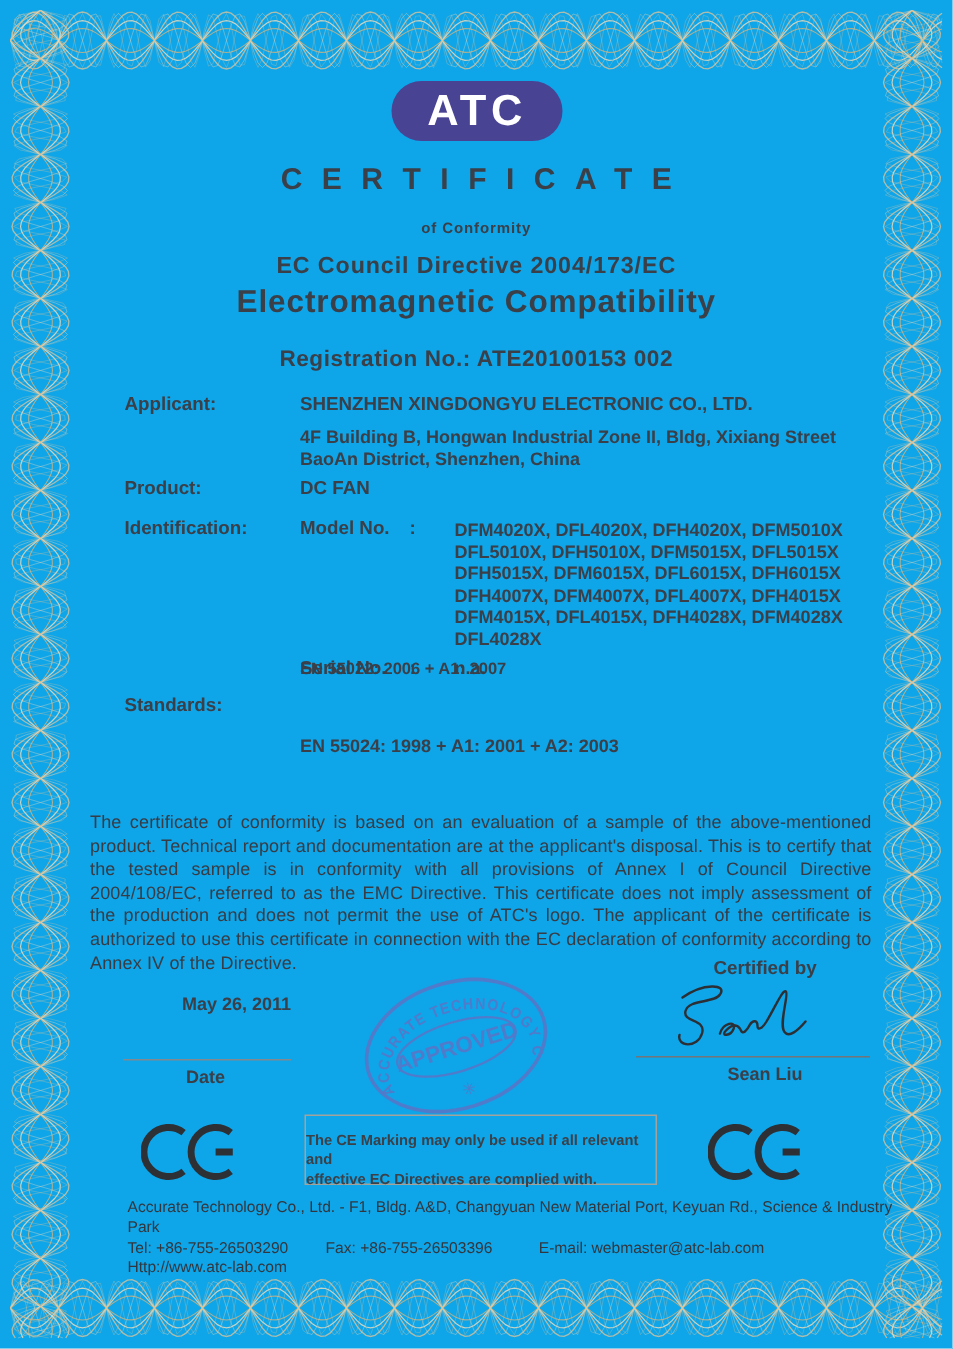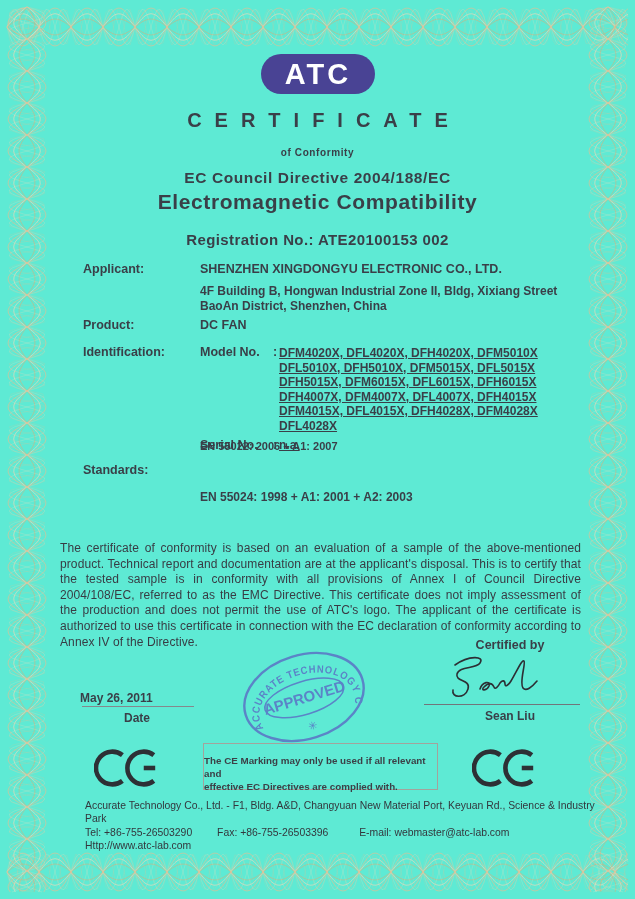--- a/index.html
+++ b/index.html
@@ -1,18 +1,18 @@
 <!DOCTYPE html>
 <html style="--logo-bg: #494394; --stamp: #5b76c6; --ink: #3a3f48;"><head>
 <meta charset="utf-8">
 <style>
   html,body{margin:0;padding:0;background:#e9e9e9;}
   .page{
     position:relative; width:635px; height:899px; margin:0 auto;
-    background:#5eead4; overflow:hidden;
+    background:#0ea5e9; overflow:hidden;
     font-family:"Liberation Sans","DejaVu Sans",sans-serif;
     color:var(--ink,#3a3f48);
   }
   #border-svg{position:absolute; inset:0; width:635px; height:899px; pointer-events:none;}
   .abs{position:absolute;}
   .ctr{left:0; width:100%; text-align:center;}
 
   .logo-pill{
     top:54px; left:261px; width:114px; height:40px; border-radius:21px;
     background:var(--logo-bg,#494394); color:#fff; font-weight:bold;
@@ -21,35 +21,35 @@
   .cert-title{top:109px; font-size:20px; font-weight:bold; letter-spacing:13px; text-indent:13px; color:var(--ink);}
   .sub1{top:147px; font-size:10px; font-weight:bold; letter-spacing:.6px;}
   .sub2{top:169px; font-size:15.5px; font-weight:bold; letter-spacing:.6px;}
   .sub3{top:190px; font-size:21px; font-weight:bold; letter-spacing:.6px;}
   .reg{top:231px; font-size:15px; font-weight:bold; letter-spacing:.4px;}
 
   .lbl{font-size:12.5px; font-weight:bold;}
   .val{font-size:12.5px; font-weight:bold;}
   .lab-col{left:83px;}
   .val-col{left:200px;}
-  .mono-col{left:279px;text-decoration:underline;}
+  .mono-col{left:303px;}
   .colon-col{left:273px;}
   .model-lines div{height:14.5px; font-size:12px; font-weight:bold; white-space:nowrap;}
 
   .body-par{
     left:60px; top:541px; width:521px;
     font-size:12px; line-height:15.6px; text-align:justify; color:#383c44; letter-spacing:.1px;
   }
 
   .certified{left:440px; top:638px; width:140px; text-align:center; font-size:12.5px; font-weight:bold;}
   .sig-svg{left:425px; top:649px;}
   .sig-line{left:424px; top:704px; width:156px; height:1px; background:#72757a;}
   .signer{left:440px; top:709px; width:140px; text-align:center; font-size:12px; font-weight:bold;}
 
-  .date-val{left:80px; top:691px; width:114px; text-align:left; font-size:12px; font-weight:bold;}
+  .date-val{left:80px; top:662px; width:114px; text-align:right; font-size:12px; font-weight:bold;}
   .date-line{left:82px; top:706px; width:112px; height:1px; background:#85888c;}
   .date-lab{left:80px; top:711px; width:114px; text-align:center; font-size:12px; font-weight:bold;}
 
   .stamp{left:224px; top:637px;}
   .stamp-line{stroke:var(--stamp,#5b76c6); fill:none;}
   .stamp-text{fill:var(--stamp,#5b76c6); stroke:none; font-family:"Liberation Sans",sans-serif;}
 
   .ce-box{
     left:203px; top:743px; width:235px; height:47px;
     border:1px solid #a3a39c; box-sizing:border-box;
@@ -112,21 +112,21 @@
       <path d="M608.0 7.0L618.0 10.0L624.7 13.0L625.7 16.0L620.8 19.0L611.5 22.0L601.1 25.0L593.0 28.0L590.0 31.0L593.0 34.0L601.1 37.0L611.5 40.0L620.8 43.0L625.7 46.0L624.7 49.0L618.0 52.0L608.0 55.0L598.0 58.0L591.3 61.0L590.3 64.0L595.2 67.0L604.5 70.0L614.9 73.0L623.0 76.0L626.0 79.0L623.0 82.0L614.9 85.0L604.5 88.0L595.2 91.0L590.3 94.0L591.3 97.0L598.0 100.0L608.0 103.0L618.0 106.0L624.7 109.0L625.7 112.0L620.8 115.0L611.5 118.0L601.1 121.0L593.0 124.0L590.0 127.0L593.0 130.0L601.1 133.0L611.5 136.0L620.8 139.0L625.7 142.0L624.7 145.0L618.0 148.0L608.0 151.0L598.0 154.0L591.3 157.0L590.3 160.0L595.2 163.0L604.5 166.0L614.9 169.0L623.0 172.0L626.0 175.0L623.0 178.0L614.9 181.0L604.5 184.0L595.2 187.0L590.3 190.0L591.3 193.0L598.0 196.0L608.0 199.0L618.0 202.0L624.7 205.0L625.7 208.0L620.8 211.0L611.5 214.0L601.1 217.0L593.0 220.0L590.0 223.0L593.0 226.0L601.1 229.0L611.5 232.0L620.8 235.0L625.7 238.0L624.7 241.0L618.0 244.0L608.0 247.0L598.0 250.0L591.3 253.0L590.3 256.0L595.2 259.0L604.5 262.0L614.9 265.0L623.0 268.0L626.0 271.0L623.0 274.0L614.9 277.0L604.5 280.0L595.2 283.0L590.3 286.0L591.3 289.0L598.0 292.0L608.0 295.0L618.0 298.0L624.7 301.0L625.7 304.0L620.8 307.0L611.5 310.0L601.1 313.0L593.0 316.0L590.0 319.0L593.0 322.0L601.1 325.0L611.5 328.0L620.8 331.0L625.7 334.0L624.7 337.0L618.0 340.0L608.0 343.0L598.0 346.0L591.3 349.0L590.3 352.0L595.2 355.0L604.5 358.0L614.9 361.0L623.0 364.0L626.0 367.0L623.0 370.0L614.9 373.0L604.5 376.0L595.2 379.0L590.3 382.0L591.3 385.0L598.0 388.0L608.0 391.0L618.0 394.0L624.7 397.0L625.7 400.0L620.8 403.0L611.5 406.0L601.1 409.0L593.0 412.0L590.0 415.0L593.0 418.0L601.1 421.0L611.5 424.0L620.8 427.0L625.7 430.0L624.7 433.0L618.0 436.0L608.0 439.0L598.0 442.0L591.3 445.0L590.3 448.0L595.2 451.0L604.5 454.0L614.9 457.0L623.0 460.0L626.0 463.0L623.0 466.0L614.9 469.0L604.5 472.0L595.2 475.0L590.3 478.0L591.3 481.0L598.0 484.0L608.0 487.0L618.0 490.0L624.7 493.0L625.7 496.0L620.8 499.0L611.5 502.0L601.1 505.0L593.0 508.0L590.0 511.0L593.0 514.0L601.1 517.0L611.5 520.0L620.8 523.0L625.7 526.0L624.7 529.0L618.0 532.0L608.0 535.0L598.0 538.0L591.3 541.0L590.3 544.0L595.2 547.0L604.5 550.0L614.9 553.0L623.0 556.0L626.0 559.0L623.0 562.0L614.9 565.0L604.5 568.0L595.2 571.0L590.3 574.0L591.3 577.0L598.0 580.0L608.0 583.0L618.0 586.0L624.7 589.0L625.7 592.0L620.8 595.0L611.5 598.0L601.1 601.0L593.0 604.0L590.0 607.0L593.0 610.0L601.1 613.0L611.5 616.0L620.8 619.0L625.7 622.0L624.7 625.0L618.0 628.0L608.0 631.0L598.0 634.0L591.3 637.0L590.3 640.0L595.2 643.0L604.5 646.0L614.9 649.0L623.0 652.0L626.0 655.0L623.0 658.0L614.9 661.0L604.5 664.0L595.2 667.0L590.3 670.0L591.3 673.0L598.0 676.0L608.0 679.0L618.0 682.0L624.7 685.0L625.7 688.0L620.8 691.0L611.5 694.0L601.1 697.0L593.0 700.0L590.0 703.0L593.0 706.0L601.1 709.0L611.5 712.0L620.8 715.0L625.7 718.0L624.7 721.0L618.0 724.0L608.0 727.0L598.0 730.0L591.3 733.0L590.3 736.0L595.2 739.0L604.5 742.0L614.9 745.0L623.0 748.0L626.0 751.0L623.0 754.0L614.9 757.0L604.5 760.0L595.2 763.0L590.3 766.0L591.3 769.0L598.0 772.0L608.0 775.0L618.0 778.0L624.7 781.0L625.7 784.0L620.8 787.0L611.5 790.0L601.1 793.0L593.0 796.0L590.0 799.0L593.0 802.0L601.1 805.0L611.5 808.0L620.8 811.0L625.7 814.0L624.7 817.0L618.0 820.0L608.0 823.0L598.0 826.0L591.3 829.0L590.3 832.0L595.2 835.0L604.5 838.0L614.9 841.0L623.0 844.0L626.0 847.0L623.0 850.0L614.9 853.0L604.5 856.0L595.2 859.0L590.3 862.0L591.3 865.0L598.0 868.0L608.0 871.0L618.0 874.0L624.7 877.0L625.7 880.0L620.8 883.0L611.5 886.0L601.1 889.0L593.0 892.0" fill="none" stroke="#e8dabc" stroke-width="0.5" opacity="0.5"></path>
       <path d="M608.0 7.0L598.0 10.0L591.3 13.0L590.3 16.0L595.2 19.0L604.5 22.0L614.9 25.0L623.0 28.0L626.0 31.0L623.0 34.0L614.9 37.0L604.5 40.0L595.2 43.0L590.3 46.0L591.3 49.0L598.0 52.0L608.0 55.0L618.0 58.0L624.7 61.0L625.7 64.0L620.8 67.0L611.5 70.0L601.1 73.0L593.0 76.0L590.0 79.0L593.0 82.0L601.1 85.0L611.5 88.0L620.8 91.0L625.7 94.0L624.7 97.0L618.0 100.0L608.0 103.0L598.0 106.0L591.3 109.0L590.3 112.0L595.2 115.0L604.5 118.0L614.9 121.0L623.0 124.0L626.0 127.0L623.0 130.0L614.9 133.0L604.5 136.0L595.2 139.0L590.3 142.0L591.3 145.0L598.0 148.0L608.0 151.0L618.0 154.0L624.7 157.0L625.7 160.0L620.8 163.0L611.5 166.0L601.1 169.0L593.0 172.0L590.0 175.0L593.0 178.0L601.1 181.0L611.5 184.0L620.8 187.0L625.7 190.0L624.7 193.0L618.0 196.0L608.0 199.0L598.0 202.0L591.3 205.0L590.3 208.0L595.2 211.0L604.5 214.0L614.9 217.0L623.0 220.0L626.0 223.0L623.0 226.0L614.9 229.0L604.5 232.0L595.2 235.0L590.3 238.0L591.3 241.0L598.0 244.0L608.0 247.0L618.0 250.0L624.7 253.0L625.7 256.0L620.8 259.0L611.5 262.0L601.1 265.0L593.0 268.0L590.0 271.0L593.0 274.0L601.1 277.0L611.5 280.0L620.8 283.0L625.7 286.0L624.7 289.0L618.0 292.0L608.0 295.0L598.0 298.0L591.3 301.0L590.3 304.0L595.2 307.0L604.5 310.0L614.9 313.0L623.0 316.0L626.0 319.0L623.0 322.0L614.9 325.0L604.5 328.0L595.2 331.0L590.3 334.0L591.3 337.0L598.0 340.0L608.0 343.0L618.0 346.0L624.7 349.0L625.7 352.0L620.8 355.0L611.5 358.0L601.1 361.0L593.0 364.0L590.0 367.0L593.0 370.0L601.1 373.0L611.5 376.0L620.8 379.0L625.7 382.0L624.7 385.0L618.0 388.0L608.0 391.0L598.0 394.0L591.3 397.0L590.3 400.0L595.2 403.0L604.5 406.0L614.9 409.0L623.0 412.0L626.0 415.0L623.0 418.0L614.9 421.0L604.5 424.0L595.2 427.0L590.3 430.0L591.3 433.0L598.0 436.0L608.0 439.0L618.0 442.0L624.7 445.0L625.7 448.0L620.8 451.0L611.5 454.0L601.1 457.0L593.0 460.0L590.0 463.0L593.0 466.0L601.1 469.0L611.5 472.0L620.8 475.0L625.7 478.0L624.7 481.0L618.0 484.0L608.0 487.0L598.0 490.0L591.3 493.0L590.3 496.0L595.2 499.0L604.5 502.0L614.9 505.0L623.0 508.0L626.0 511.0L623.0 514.0L614.9 517.0L604.5 520.0L595.2 523.0L590.3 526.0L591.3 529.0L598.0 532.0L608.0 535.0L618.0 538.0L624.7 541.0L625.7 544.0L620.8 547.0L611.5 550.0L601.1 553.0L593.0 556.0L590.0 559.0L593.0 562.0L601.1 565.0L611.5 568.0L620.8 571.0L625.7 574.0L624.7 577.0L618.0 580.0L608.0 583.0L598.0 586.0L591.3 589.0L590.3 592.0L595.2 595.0L604.5 598.0L614.9 601.0L623.0 604.0L626.0 607.0L623.0 610.0L614.9 613.0L604.5 616.0L595.2 619.0L590.3 622.0L591.3 625.0L598.0 628.0L608.0 631.0L618.0 634.0L624.7 637.0L625.7 640.0L620.8 643.0L611.5 646.0L601.1 649.0L593.0 652.0L590.0 655.0L593.0 658.0L601.1 661.0L611.5 664.0L620.8 667.0L625.7 670.0L624.7 673.0L618.0 676.0L608.0 679.0L598.0 682.0L591.3 685.0L590.3 688.0L595.2 691.0L604.5 694.0L614.9 697.0L623.0 700.0L626.0 703.0L623.0 706.0L614.9 709.0L604.5 712.0L595.2 715.0L590.3 718.0L591.3 721.0L598.0 724.0L608.0 727.0L618.0 730.0L624.7 733.0L625.7 736.0L620.8 739.0L611.5 742.0L601.1 745.0L593.0 748.0L590.0 751.0L593.0 754.0L601.1 757.0L611.5 760.0L620.8 763.0L625.7 766.0L624.7 769.0L618.0 772.0L608.0 775.0L598.0 778.0L591.3 781.0L590.3 784.0L595.2 787.0L604.5 790.0L614.9 793.0L623.0 796.0L626.0 799.0L623.0 802.0L614.9 805.0L604.5 808.0L595.2 811.0L590.3 814.0L591.3 817.0L598.0 820.0L608.0 823.0L618.0 826.0L624.7 829.0L625.7 832.0L620.8 835.0L611.5 838.0L601.1 841.0L593.0 844.0L590.0 847.0L593.0 850.0L601.1 853.0L611.5 856.0L620.8 859.0L625.7 862.0L624.7 865.0L618.0 868.0L608.0 871.0L598.0 874.0L591.3 877.0L590.3 880.0L595.2 883.0L604.5 886.0L614.9 889.0L623.0 892.0" fill="none" stroke="#e8dabc" stroke-width="0.5" opacity="0.5"></path>
       <path d="M608.0 7.0L622.0 10.0L625.7 13.0L616.4 16.0L601.0 19.0L590.7 22.0L593.1 25.0L606.4 28.0L620.9 31.0L625.9 34.0L617.8 37.0L602.5 40.0L591.2 43.0L592.2 46.0L604.8 49.0L619.7 52.0L626.0 55.0L619.1 58.0L604.0 61.0L591.9 64.0L591.5 67.0L603.3 70.0L618.5 73.0L626.0 76.0L620.3 79.0L605.6 82.0L592.6 85.0L590.9 88.0L601.7 91.0L617.1 94.0L625.8 97.0L621.4 100.0L607.2 103.0L593.5 106.0L590.5 109.0L600.3 112.0L615.7 115.0L625.5 118.0L622.5 121.0L608.8 124.0L594.6 127.0L590.2 130.0L598.9 133.0L614.3 136.0L625.1 139.0L623.4 142.0L610.4 145.0L595.7 148.0L590.0 151.0L597.5 154.0L612.7 157.0L624.5 160.0L624.1 163.0L612.0 166.0L596.9 169.0L590.0 172.0L596.3 175.0L611.2 178.0L623.8 181.0L624.8 184.0L613.5 187.0L598.2 190.0L590.1 193.0L595.1 196.0L609.6 199.0L622.9 202.0L625.3 205.0L615.0 208.0L599.6 211.0L590.3 214.0L594.0 217.0L608.0 220.0L622.0 223.0L625.7 226.0L616.4 229.0L601.0 232.0L590.7 235.0L593.1 238.0L606.4 241.0L620.9 244.0L625.9 247.0L617.8 250.0L602.5 253.0L591.2 256.0L592.2 259.0L604.8 262.0L619.7 265.0L626.0 268.0L619.1 271.0L604.0 274.0L591.9 277.0L591.5 280.0L603.3 283.0L618.5 286.0L626.0 289.0L620.3 292.0L605.6 295.0L592.6 298.0L590.9 301.0L601.7 304.0L617.1 307.0L625.8 310.0L621.4 313.0L607.2 316.0L593.5 319.0L590.5 322.0L600.3 325.0L615.7 328.0L625.5 331.0L622.5 334.0L608.8 337.0L594.6 340.0L590.2 343.0L598.9 346.0L614.3 349.0L625.1 352.0L623.4 355.0L610.4 358.0L595.7 361.0L590.0 364.0L597.5 367.0L612.7 370.0L624.5 373.0L624.1 376.0L612.0 379.0L596.9 382.0L590.0 385.0L596.3 388.0L611.2 391.0L623.8 394.0L624.8 397.0L613.5 400.0L598.2 403.0L590.1 406.0L595.1 409.0L609.6 412.0L622.9 415.0L625.3 418.0L615.0 421.0L599.6 424.0L590.3 427.0L594.0 430.0L608.0 433.0L622.0 436.0L625.7 439.0L616.4 442.0L601.0 445.0L590.7 448.0L593.1 451.0L606.4 454.0L620.9 457.0L625.9 460.0L617.8 463.0L602.5 466.0L591.2 469.0L592.2 472.0L604.8 475.0L619.7 478.0L626.0 481.0L619.1 484.0L604.0 487.0L591.9 490.0L591.5 493.0L603.3 496.0L618.5 499.0L626.0 502.0L620.3 505.0L605.6 508.0L592.6 511.0L590.9 514.0L601.7 517.0L617.1 520.0L625.8 523.0L621.4 526.0L607.2 529.0L593.5 532.0L590.5 535.0L600.3 538.0L615.7 541.0L625.5 544.0L622.5 547.0L608.8 550.0L594.6 553.0L590.2 556.0L598.9 559.0L614.3 562.0L625.1 565.0L623.4 568.0L610.4 571.0L595.7 574.0L590.0 577.0L597.5 580.0L612.7 583.0L624.5 586.0L624.1 589.0L612.0 592.0L596.9 595.0L590.0 598.0L596.3 601.0L611.2 604.0L623.8 607.0L624.8 610.0L613.5 613.0L598.2 616.0L590.1 619.0L595.1 622.0L609.6 625.0L622.9 628.0L625.3 631.0L615.0 634.0L599.6 637.0L590.3 640.0L594.0 643.0L608.0 646.0L622.0 649.0L625.7 652.0L616.4 655.0L601.0 658.0L590.7 661.0L593.1 664.0L606.4 667.0L620.9 670.0L625.9 673.0L617.8 676.0L602.5 679.0L591.2 682.0L592.2 685.0L604.8 688.0L619.7 691.0L626.0 694.0L619.1 697.0L604.0 700.0L591.9 703.0L591.5 706.0L603.3 709.0L618.5 712.0L626.0 715.0L620.3 718.0L605.6 721.0L592.6 724.0L590.9 727.0L601.7 730.0L617.1 733.0L625.8 736.0L621.4 739.0L607.2 742.0L593.5 745.0L590.5 748.0L600.3 751.0L615.7 754.0L625.5 757.0L622.5 760.0L608.8 763.0L594.6 766.0L590.2 769.0L598.9 772.0L614.3 775.0L625.1 778.0L623.4 781.0L610.4 784.0L595.7 787.0L590.0 790.0L597.5 793.0L612.7 796.0L624.5 799.0L624.1 802.0L612.0 805.0L596.9 808.0L590.0 811.0L596.3 814.0L611.2 817.0L623.8 820.0L624.8 823.0L613.5 826.0L598.2 829.0L590.1 832.0L595.1 835.0L609.6 838.0L622.9 841.0L625.3 844.0L615.0 847.0L599.6 850.0L590.3 853.0L594.0 856.0L608.0 859.0L622.0 862.0L625.7 865.0L616.4 868.0L601.0 871.0L590.7 874.0L593.1 877.0L606.4 880.0L620.9 883.0L625.9 886.0L617.8 889.0L602.5 892.0" fill="none" stroke="#d8c298" stroke-width="0.45" opacity="0.45"></path>
       <path d="M608.0 7.0L594.0 10.0L590.3 13.0L599.6 16.0L615.0 19.0L625.3 22.0L622.9 25.0L609.6 28.0L595.1 31.0L590.1 34.0L598.2 37.0L613.5 40.0L624.8 43.0L623.8 46.0L611.2 49.0L596.3 52.0L590.0 55.0L596.9 58.0L612.0 61.0L624.1 64.0L624.5 67.0L612.7 70.0L597.5 73.0L590.0 76.0L595.7 79.0L610.4 82.0L623.4 85.0L625.1 88.0L614.3 91.0L598.9 94.0L590.2 97.0L594.6 100.0L608.8 103.0L622.5 106.0L625.5 109.0L615.7 112.0L600.3 115.0L590.5 118.0L593.5 121.0L607.2 124.0L621.4 127.0L625.8 130.0L617.1 133.0L601.7 136.0L590.9 139.0L592.6 142.0L605.6 145.0L620.3 148.0L626.0 151.0L618.5 154.0L603.3 157.0L591.5 160.0L591.9 163.0L604.0 166.0L619.1 169.0L626.0 172.0L619.7 175.0L604.8 178.0L592.2 181.0L591.2 184.0L602.5 187.0L617.8 190.0L625.9 193.0L620.9 196.0L606.4 199.0L593.1 202.0L590.7 205.0L601.0 208.0L616.4 211.0L625.7 214.0L622.0 217.0L608.0 220.0L594.0 223.0L590.3 226.0L599.6 229.0L615.0 232.0L625.3 235.0L622.9 238.0L609.6 241.0L595.1 244.0L590.1 247.0L598.2 250.0L613.5 253.0L624.8 256.0L623.8 259.0L611.2 262.0L596.3 265.0L590.0 268.0L596.9 271.0L612.0 274.0L624.1 277.0L624.5 280.0L612.7 283.0L597.5 286.0L590.0 289.0L595.7 292.0L610.4 295.0L623.4 298.0L625.1 301.0L614.3 304.0L598.9 307.0L590.2 310.0L594.6 313.0L608.8 316.0L622.5 319.0L625.5 322.0L615.7 325.0L600.3 328.0L590.5 331.0L593.5 334.0L607.2 337.0L621.4 340.0L625.8 343.0L617.1 346.0L601.7 349.0L590.9 352.0L592.6 355.0L605.6 358.0L620.3 361.0L626.0 364.0L618.5 367.0L603.3 370.0L591.5 373.0L591.9 376.0L604.0 379.0L619.1 382.0L626.0 385.0L619.7 388.0L604.8 391.0L592.2 394.0L591.2 397.0L602.5 400.0L617.8 403.0L625.9 406.0L620.9 409.0L606.4 412.0L593.1 415.0L590.7 418.0L601.0 421.0L616.4 424.0L625.7 427.0L622.0 430.0L608.0 433.0L594.0 436.0L590.3 439.0L599.6 442.0L615.0 445.0L625.3 448.0L622.9 451.0L609.6 454.0L595.1 457.0L590.1 460.0L598.2 463.0L613.5 466.0L624.8 469.0L623.8 472.0L611.2 475.0L596.3 478.0L590.0 481.0L596.9 484.0L612.0 487.0L624.1 490.0L624.5 493.0L612.7 496.0L597.5 499.0L590.0 502.0L595.7 505.0L610.4 508.0L623.4 511.0L625.1 514.0L614.3 517.0L598.9 520.0L590.2 523.0L594.6 526.0L608.8 529.0L622.5 532.0L625.5 535.0L615.7 538.0L600.3 541.0L590.5 544.0L593.5 547.0L607.2 550.0L621.4 553.0L625.8 556.0L617.1 559.0L601.7 562.0L590.9 565.0L592.6 568.0L605.6 571.0L620.3 574.0L626.0 577.0L618.5 580.0L603.3 583.0L591.5 586.0L591.9 589.0L604.0 592.0L619.1 595.0L626.0 598.0L619.7 601.0L604.8 604.0L592.2 607.0L591.2 610.0L602.5 613.0L617.8 616.0L625.9 619.0L620.9 622.0L606.4 625.0L593.1 628.0L590.7 631.0L601.0 634.0L616.4 637.0L625.7 640.0L622.0 643.0L608.0 646.0L594.0 649.0L590.3 652.0L599.6 655.0L615.0 658.0L625.3 661.0L622.9 664.0L609.6 667.0L595.1 670.0L590.1 673.0L598.2 676.0L613.5 679.0L624.8 682.0L623.8 685.0L611.2 688.0L596.3 691.0L590.0 694.0L596.9 697.0L612.0 700.0L624.1 703.0L624.5 706.0L612.7 709.0L597.5 712.0L590.0 715.0L595.7 718.0L610.4 721.0L623.4 724.0L625.1 727.0L614.3 730.0L598.9 733.0L590.2 736.0L594.6 739.0L608.8 742.0L622.5 745.0L625.5 748.0L615.7 751.0L600.3 754.0L590.5 757.0L593.5 760.0L607.2 763.0L621.4 766.0L625.8 769.0L617.1 772.0L601.7 775.0L590.9 778.0L592.6 781.0L605.6 784.0L620.3 787.0L626.0 790.0L618.5 793.0L603.3 796.0L591.5 799.0L591.9 802.0L604.0 805.0L619.1 808.0L626.0 811.0L619.7 814.0L604.8 817.0L592.2 820.0L591.2 823.0L602.5 826.0L617.8 829.0L625.9 832.0L620.9 835.0L606.4 838.0L593.1 841.0L590.7 844.0L601.0 847.0L616.4 850.0L625.7 853.0L622.0 856.0L608.0 859.0L594.0 862.0L590.3 865.0L599.6 868.0L615.0 871.0L625.3 874.0L622.9 877.0L609.6 880.0L595.1 883.0L590.1 886.0L598.2 889.0L613.5 892.0" fill="none" stroke="#d8c298" stroke-width="0.45" opacity="0.45"></path>
     </svg>
 
   <div class="abs logo-pill">ATC</div>
 
   <div class="abs ctr cert-title">CERTIFICATE</div>
   <div class="abs ctr sub1">of Conformity</div>
-  <div class="abs ctr sub2">EC Council Directive 2004/188/EC</div>
+  <div class="abs ctr sub2">EC Council Directive 2004/173/EC</div>
   <div class="abs ctr sub3">Electromagnetic Compatibility</div>
 
   <div class="abs ctr reg">
     <span>Registration No.:</span>
     <span> </span>
     <span>ATE20100153 002</span>
   </div>
 
   <div class="abs lbl lab-col" style="top:262px">Applicant:</div>
   <div class="abs val val-col" style="top:262px">SHENZHEN XINGDONGYU ELECTRONIC CO., LTD.</div>

